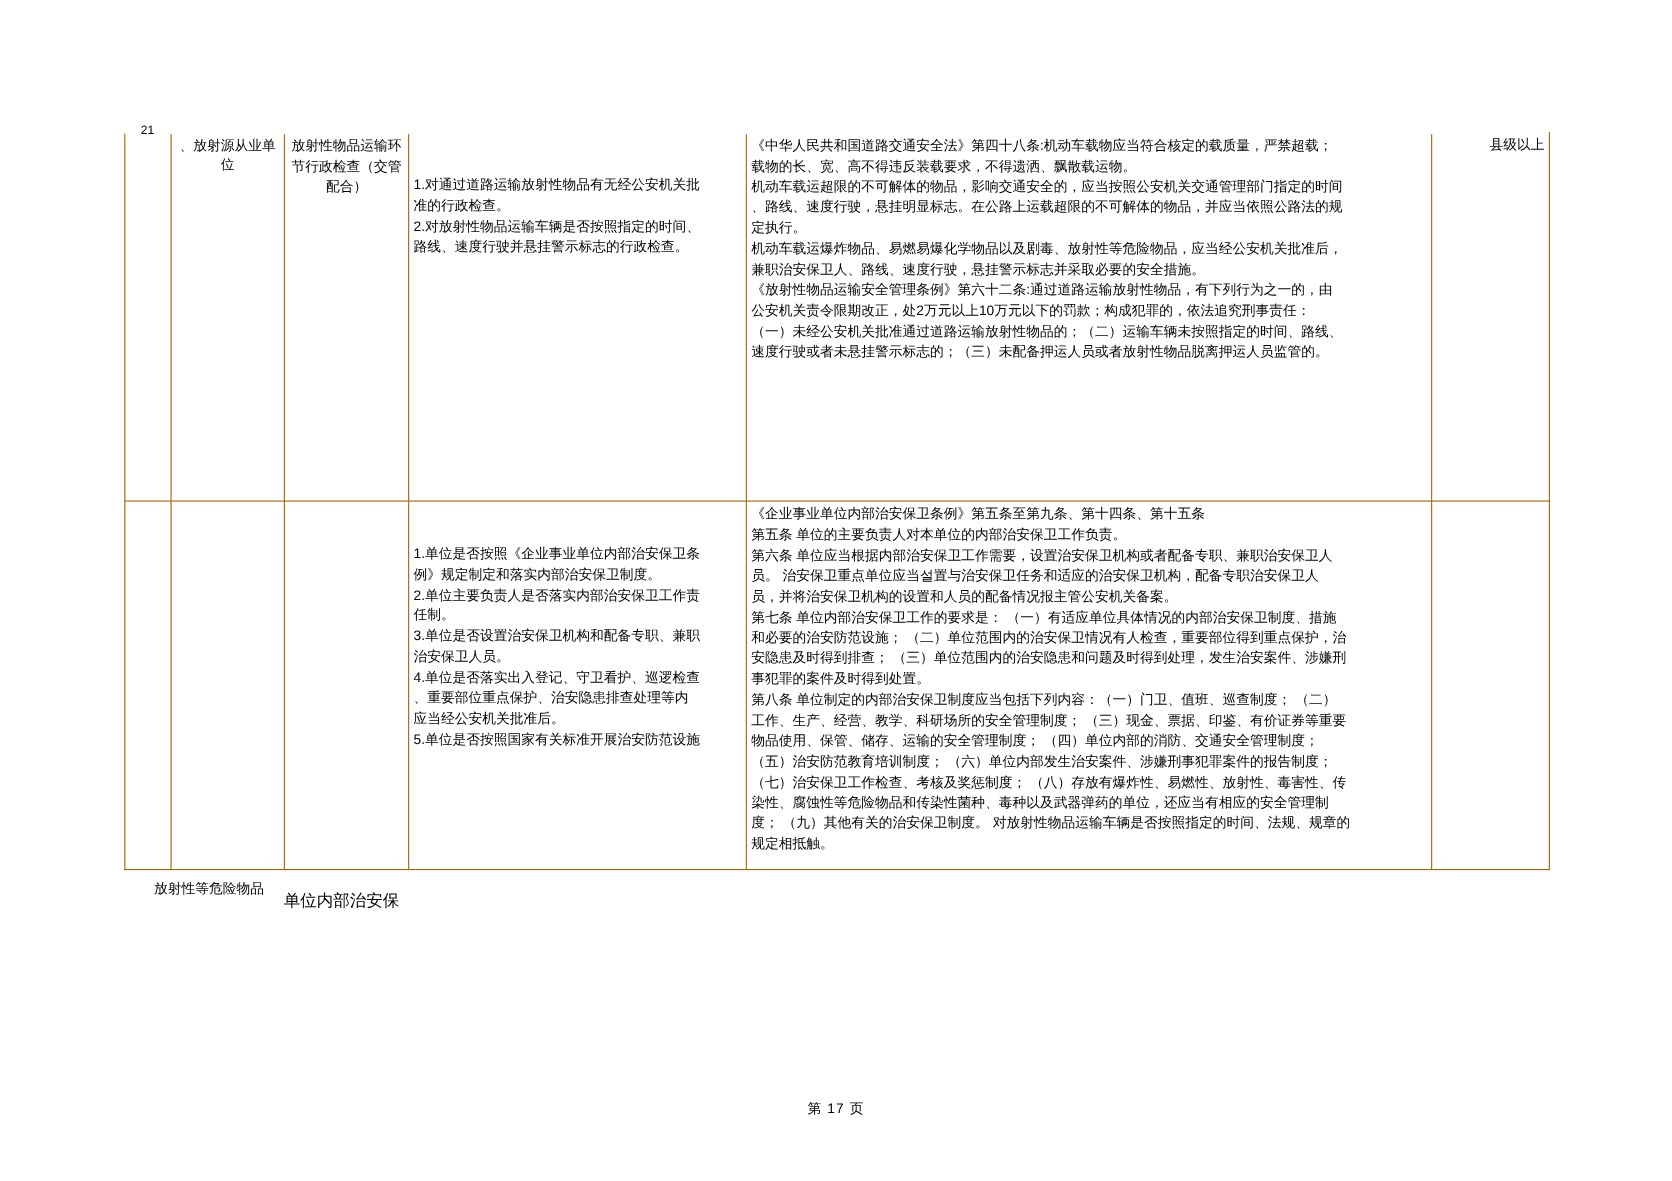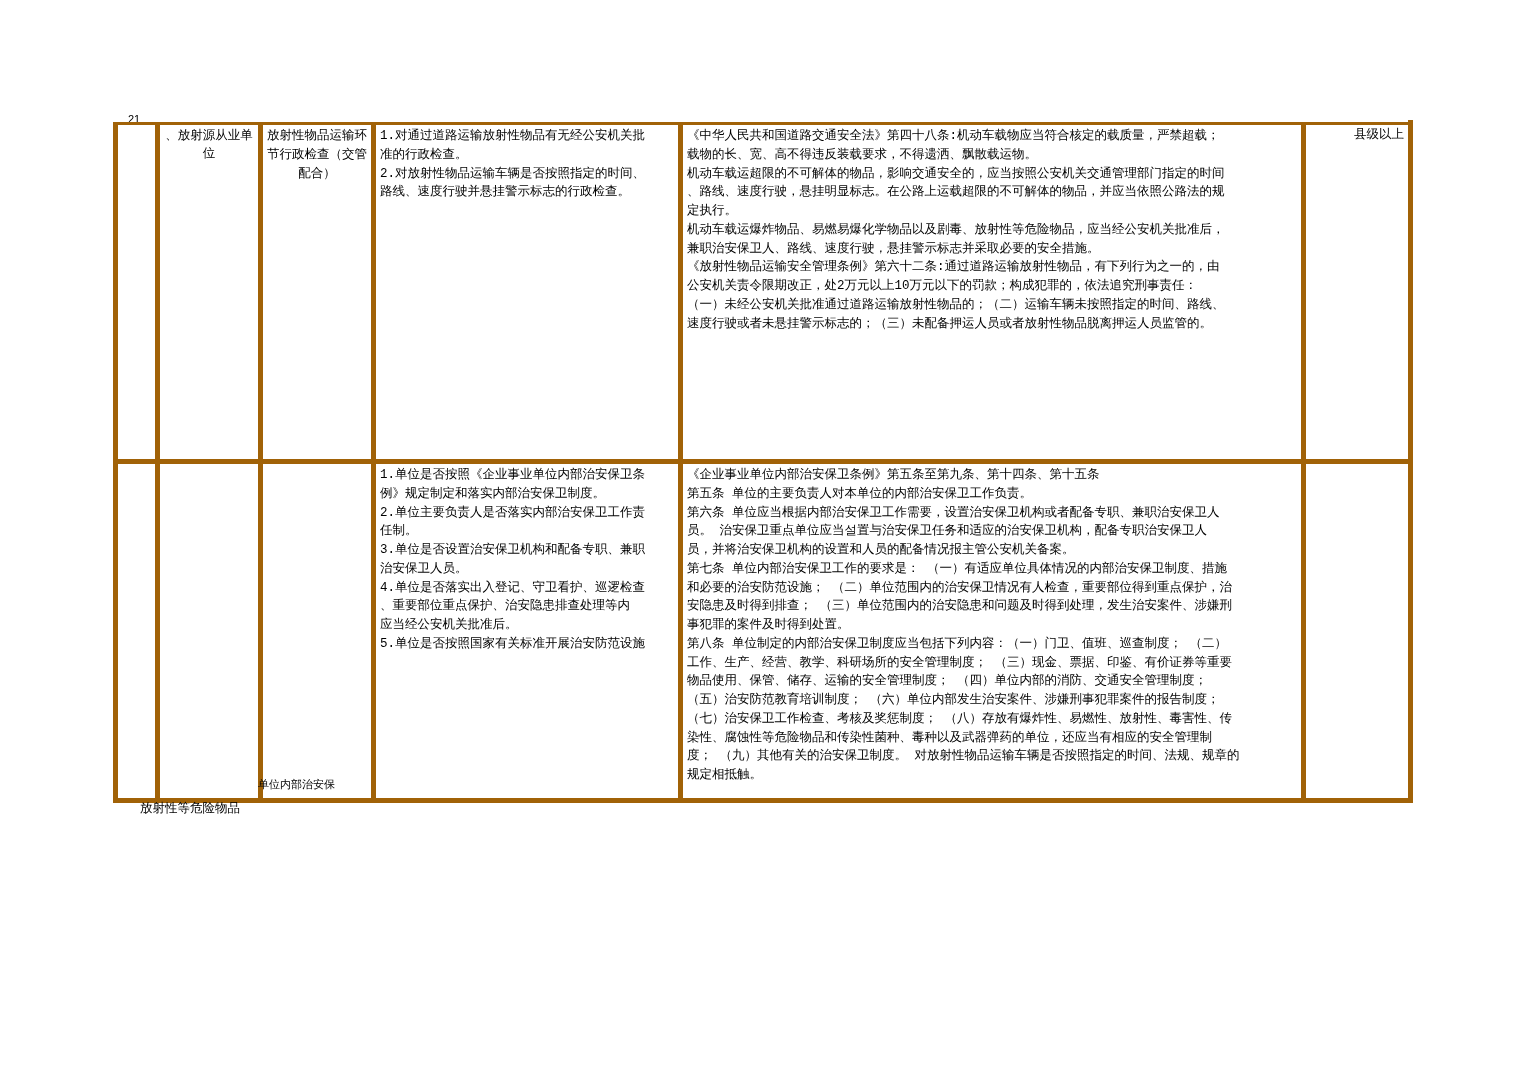--- a/index.html
+++ b/index.html
@@ -25,26 +25,26 @@
   }
   table.doc-table {
     position: absolute;
     left: 113px;
     top: 120px;
     width: 1295px;
     border-collapse: collapse;
     table-layout: fixed;
   }
   table.doc-table td {
-    border: 5px solid #a16207;
+    border: 1px solid #a16207;
     vertical-align: top;
     padding: 2px 4px;
     font-size: 12.5px;
     line-height: 1.42;
-    font-family: Liberation Mono, monospace;
+    font-family: Liberation Sans, sans-serif;
   }
   
   col.c-num { width: 42px; }
   col.c-obj { width: 103px; }
   col.c-item { width: 113px; }
   col.c-content { width: 307px; }
   col.c-basis { width: 623px; }
   col.c-level { width: 107px; }
 
   td.num-cell {
@@ -68,20 +68,21 @@
   }
   td.item-cell .item-inner {
     line-height: 1.5;
   }
   td.content-cell {
     vertical-align: middle;
     text-align: left;
   }
   td.content-cell .content-inner {
     line-height: 1.5;
+    margin-top: 36px;
   }
   td.basis-cell {
     vertical-align: middle;
     text-align: justify;
     text-justify: inter-ideograph;
   }
   td.basis-cell .basis-inner {
     line-height: 1.5;
   }
   td.level-cell {
@@ -143,22 +144,22 @@
     font-size: 12.5px;
     z-index: 6;
     height: 18px;
     overflow: hidden;
     line-height: 17px;
     white-space: nowrap;
   }
   .partial-bottom-item {
     position: absolute;
     left: 258px;
-    top: 776px;
-    font-size: 11px;
+    top: 811px;
+    font-size: 15px;
     z-index: 6;
     height: 18px;
     overflow: hidden;
     line-height: 17px;
     white-space: nowrap;
   }
 </style>
 </head>
 <body>
 
@@ -260,13 +261,14 @@
     </tbody>
   </table>
 
   <div class="clip-top"></div>
   <div class="partial-num">21</div>
 
   <div class="clip-bottom"></div>
   <div class="partial-bottom-left">放射性等危险物品</div>
   <div class="partial-bottom-item">单位内部治安保</div>
 
+  <div class="footer">第 17 页</div>
 </div>
 
 </body></html>

